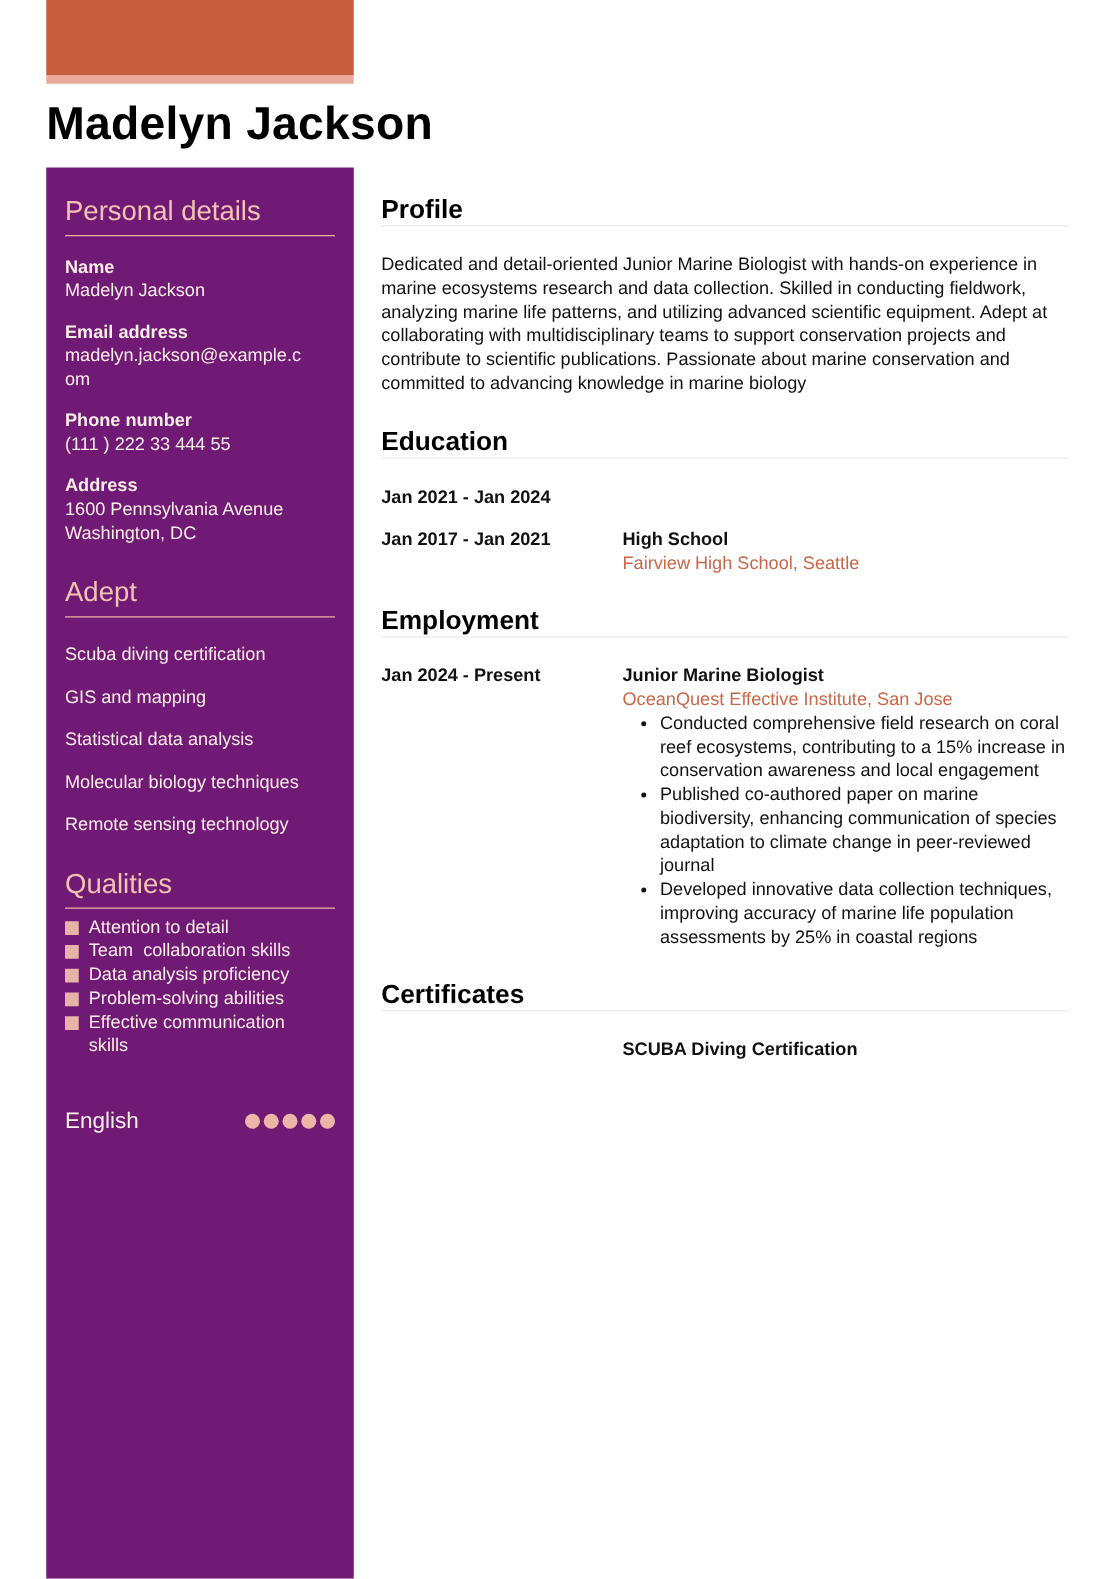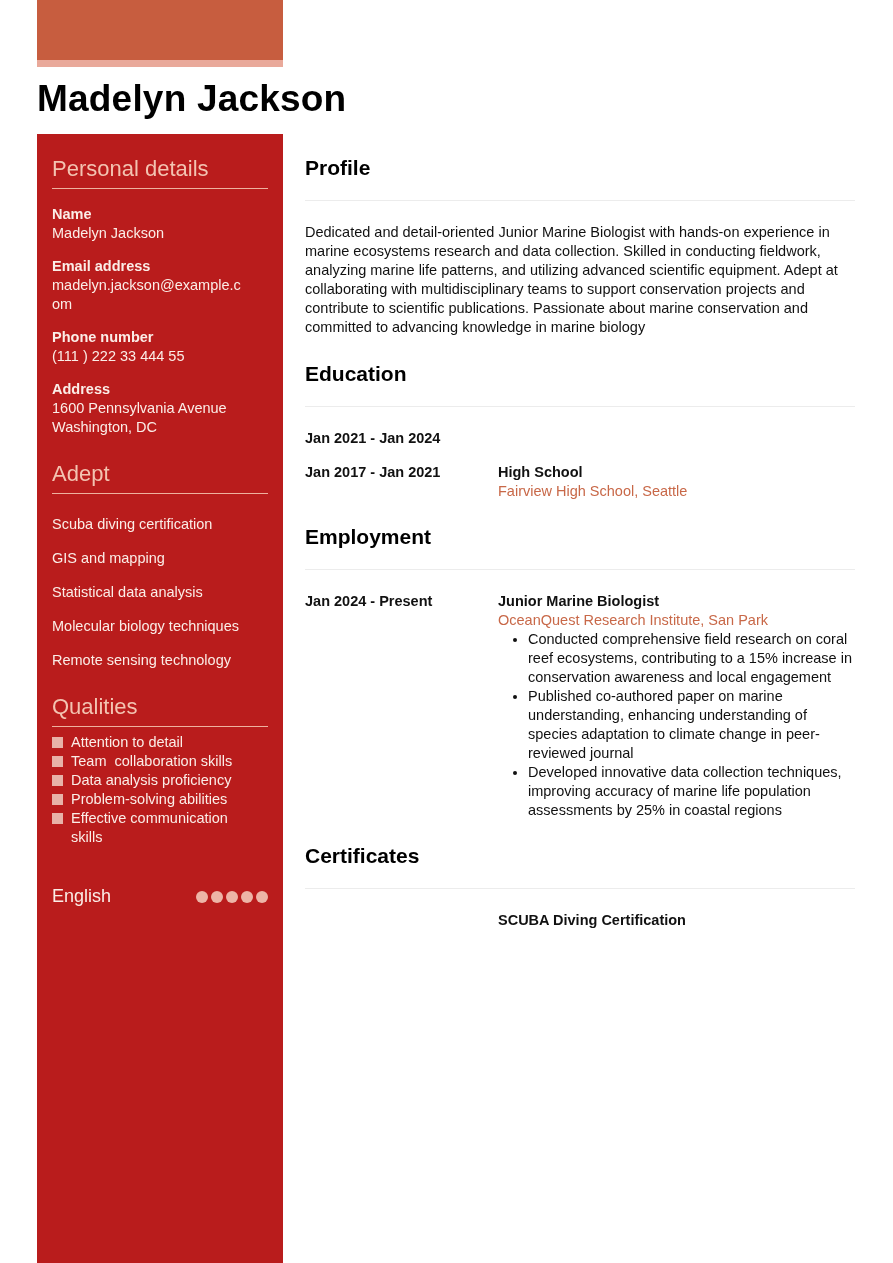--- a/index.html
+++ b/index.html
@@ -4,40 +4,40 @@
 <style>
   html, body { margin: 0; padding: 0; }
   body {
     width: 893px; height: 1263px; position: relative; overflow: hidden;
     background: #ffffff; font-family: "Liberation Sans", sans-serif; color: #111;
   }
   .top-block { position: absolute; left: 37px; top: 0; width: 246px; height: 60px; background: #C75D3F; }
   .top-band { position: absolute; left: 37px; top: 60px; width: 246px; height: 7px; background: #E9A99A; }
   .name { position: absolute; left: 37px; top: 78px; font-size: 37px; font-weight: bold; color: #000; letter-spacing: 0.2px; margin: 0; }
 
-  .sidebar { position: absolute; left: 37px; top: 134px; width: 246px; height: 1129px; background: #b91c1c; color: #FBEDE7; }
+  .sidebar { position: absolute; left: 37px; top: 134px; width: 246px; height: 1129px; background: #701a75; color: #FBEDE7; }
   .sb-inner { padding: 22px 15px 0 15px; }
   .sb-section { margin-bottom: 14px; }
   .sb-title { font-size: 22px; color: #F3C3B1; margin: 0 0 0 0; padding-bottom: 6px; border-bottom: 1px solid #EEB19F; font-weight: normal; }
   .pd-block { margin-top: 14px; }
   .pd-label { font-size: 14.5px; font-weight: bold; line-height: 19px; color: #FBEDE7; }
   .pd-value { font-size: 14.5px; line-height: 19px; color: #FBEDE7; }
   .pd-block:first-of-type { margin-top: 16px; }
   .sb-list { list-style: none; margin: 0; padding: 0; padding-top: 6px; }
   .sb-list li { font-size: 14.5px; line-height: 19px; display: flex; }
   .sb-list.skills li { margin-top: 15px; }
   .sq { width: 11px; height: 11px; background: #E8B2A8; flex: 0 0 11px; margin-top: 4px; margin-right: 8px; }
   .lang-row { display: flex; justify-content: space-between; align-items: center; padding-top: 15px; font-size: 18px; }
   .dots { display: flex; gap: 3px; }
   .dot { width: 12px; height: 12px; border-radius: 50%; background: #EDB5A7; }
 
   .main { position: absolute; left: 305px; top: 134px; width: 550px; }
   .m-section { margin-top: 22px; }
   .m-section:first-child { margin-top: 22px; }
-  .m-title { font-size: 21px; font-weight: bold; margin: 0; padding-bottom: 20px; border-bottom: 1px solid #ECECEC; color: #000; }
+  .m-title { font-size: 21px; font-weight: bold; margin: 0; padding-bottom: 0; border-bottom: 1px solid #ECECEC; color: #000; }
   .profile-text { font-size: 14.5px; line-height: 19px; margin-top: 22px; color: #111; }
   .entry { display: flex; margin-top: 15px; font-size: 14.5px; line-height: 19px; }
   .entries { padding-top: 7px; }
   .entry .date { width: 193px; flex: 0 0 193px; font-weight: bold; }
   .entry .body { flex: 1; }
   .entry .title { font-weight: bold; }
   .entry .sub { color: #C86848; }
   .entry ul { margin: 0; padding-left: 30px; }
   .entry ul li { margin: 0; }
 </style>
@@ -145,24 +145,24 @@
     </div>
   </section>
 
   <section class="m-section" style="margin-top:24px;">
     <h2 class="m-title">Employment</h2>
     <div class="entries">
       <div class="entry">
         <div class="date">Jan 2024 - Present</div>
         <div class="body">
           <div class="title">Junior Marine Biologist</div>
-          <div class="sub">OceanQuest Research Institute, San Park</div>
+          <div class="sub">OceanQuest Effective Institute, San Jose</div>
           <ul>
             <li>Conducted comprehensive field research on coral reef ecosystems, contributing to a 15% increase in conservation awareness and local engagement</li>
-            <li>Published co-authored paper on marine understanding, enhancing understanding of species adaptation to climate change in peer-reviewed journal</li>
+            <li>Published co-authored paper on marine biodiversity, enhancing communication of species adaptation to climate change in peer-reviewed journal</li>
             <li>Developed innovative data collection techniques, improving accuracy of marine life population assessments by 25% in coastal regions</li>
           </ul>
         </div>
       </div>
     </div>
   </section>
 
   <section class="m-section" style="margin-top:24px;">
     <h2 class="m-title">Certificates</h2>
     <div class="entries">

